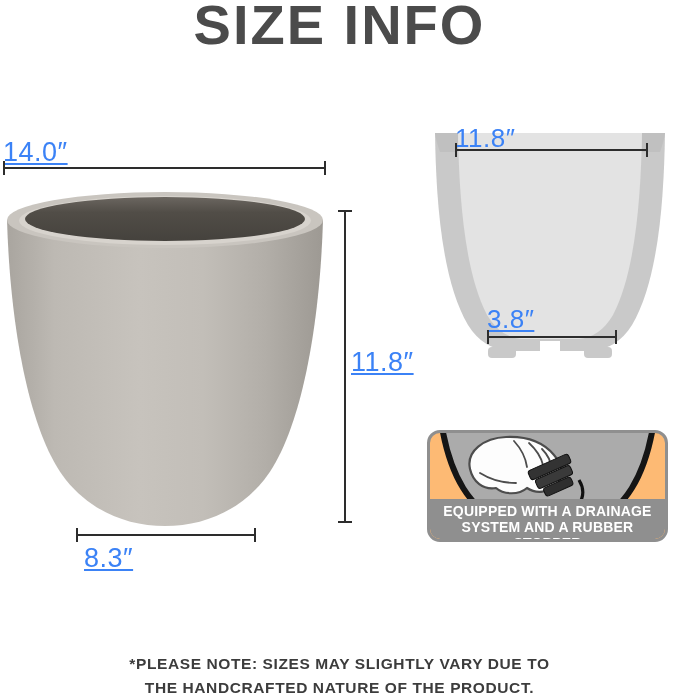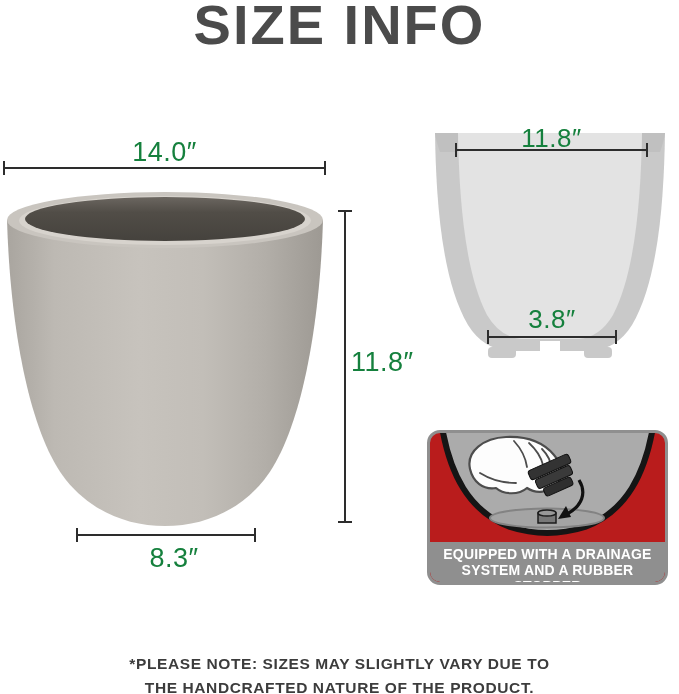--- a/index.html
+++ b/index.html
@@ -13,26 +13,26 @@
   }
   
   .hdim{position:absolute;height:14px;}
   .hdim .line{position:absolute;left:0;right:0;top:6px;height:2px;background:#2d2d2d;}
   .hdim .tl,.hdim .tr{position:absolute;top:0;bottom:0;width:2px;background:#2d2d2d;}
   .hdim .tl{left:0}.hdim .tr{right:0}
   .vdim{position:absolute;width:14px;}
   .vdim .line{position:absolute;top:0;bottom:0;left:6px;width:2px;background:#2d2d2d;}
   .vdim .tt,.vdim .tb{position:absolute;left:0;right:0;height:2px;background:#2d2d2d;}
   .vdim .tt{top:0}.vdim .tb{bottom:0}
-  .dim-label{position:absolute;color:#15803d;font-size:27px;line-height:30px;letter-spacing:.5px;text-align:center;white-space:nowrap;}
+  .dim-label{position:absolute;color:#3b82f6;font-size:27px;line-height:30px;letter-spacing:.5px;text-align:left;white-space:nowrap;text-decoration:underline;}
   .dim-label.small{font-size:26px;}
   
   .drain-box{
-    position:absolute;left:427px;top:430px;width:241px;height:155px;
-    border:3px solid #8f8f8f;border-radius:13px;box-sizing:border-box;background:#b91c1c;overflow:hidden;
+    position:absolute;left:427px;top:430px;width:241px;height:112px;
+    border:3px solid #8f8f8f;border-radius:13px;box-sizing:border-box;background:#fdba74;overflow:hidden;
   }
   .drain-illo{position:absolute;left:0;top:0;width:235px;height:109px;}
   .drain-caption{
     position:absolute;left:0;bottom:0;width:235px;height:40px;background:#8f8f8f;
     border-radius:0 0 10px 10px;color:#ffffff;font-weight:700;font-size:14px;
     line-height:16px;text-align:center;letter-spacing:.2px;padding-top:4px;box-sizing:border-box;
   }
   .footnote{
     position:absolute;left:0;top:652px;width:679px;text-align:center;
     font-size:15.5px;font-weight:600;letter-spacing:.6px;line-height:1.55;color:#3c3c3c;

